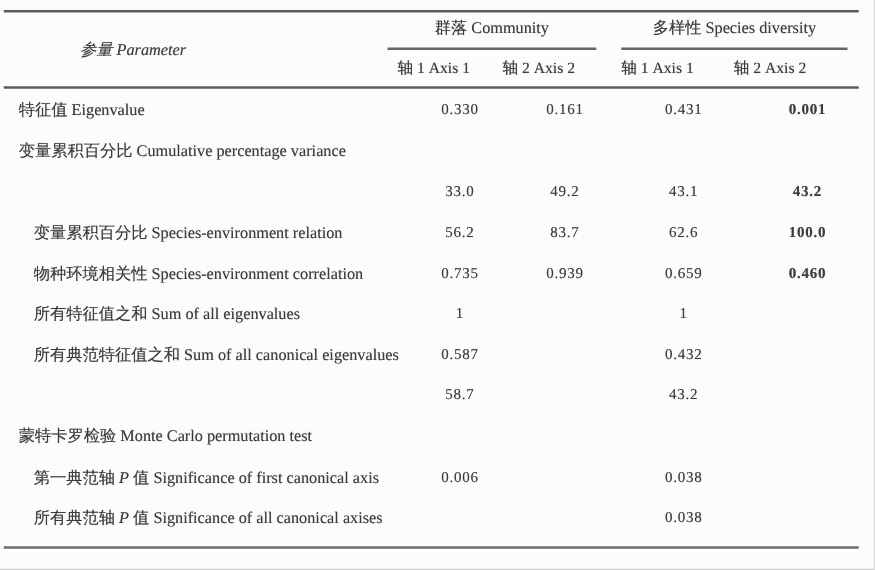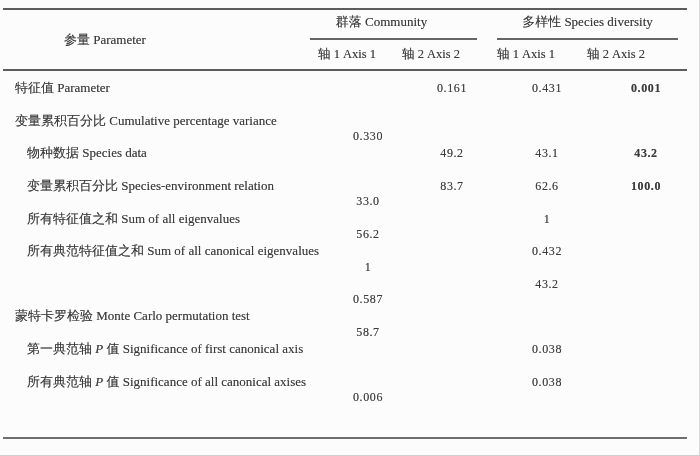--- a/index.html
+++ b/index.html
@@ -18,42 +18,42 @@
     box-sizing:border-box;
     text-shadow:0 0 0.6px rgba(70,70,70,0.55);
   }
   .rule{position:absolute;background:#5c5c5c;}
   .rule.top{left:3px;width:684px;top:8px;height:2px;}
   .rule.headsep{left:3px;width:684px;top:69px;height:2px;}
   .rule.bottom{left:3px;width:684px;top:437px;height:2px;background:#6e6e6e;}
   .rule.span1{left:310px;width:167px;top:38px;height:1.5px;background:#666;}
   .rule.span2{left:497px;width:181px;top:38px;height:1.5px;background:#666;}
 
-  .hdr-param{position:absolute;left:64px;top:31px;font-size:13px;}
+  .hdr-param{position:absolute;left:64px;top:31px;font-size:13px;font-style:italic;}
   .hdr-group{position:absolute;top:13px;font-size:13px;text-align:center;}
-  .hdr-group.g1{left:298px;width:167px;}
+  .hdr-group.g1{left:310px;width:167px;}
   .hdr-group.g2{left:497px;width:181px;}
   .hdr-axis{position:absolute;top:46px;width:100px;font-size:12.5px;text-align:left;}
   .hdr-axis.a1{left:318px;} .hdr-axis.a2{left:402px;}
   .hdr-axis.a3{left:497px;} .hdr-axis.a4{left:587px;}
 
   .rows{position:absolute;left:0;top:72px;width:700px;}
   .row{position:relative;height:32.6px;}
   .row .label{
     position:absolute;top:50%;transform:translateY(-50%);
     font-size:13px;white-space:nowrap;
   }
   .row.i0 .label{left:15px;}
   .row.i1 .label{left:27px;}
   .row .val{
     position:absolute;top:50%;transform:translateY(-50%);
     width:100px;text-align:center;
     font-size:12px;letter-spacing:0.6px;white-space:nowrap;
   }
-  .val.v1{left:318px;margin-top:48px;} .val.v2{left:402px;}
+  .val.v1{left:318px;} .val.v2{left:402px;}
   .val.v3{left:497px;} .val.v4{left:596px;font-weight:bold;}
   i{font-style:italic;}
 </style>
 </head>
 <body>
 
 <div class="page">
 
   <div class="rule top"></div>
   <div class="rule span1"></div>
@@ -65,51 +65,57 @@
   <div class="hdr-group g1">群落 Community</div>
   <div class="hdr-group g2">多样性 Species diversity</div>
   <div class="hdr-axis a1">轴 1 Axis 1</div>
   <div class="hdr-axis a2">轴 2 Axis 2</div>
   <div class="hdr-axis a3">轴 1 Axis 1</div>
   <div class="hdr-axis a4">轴 2 Axis 2</div>
 
   <div class="rows">
 
     <div class="row i0">
-      <div class="label">特征值 Parameter</div>
+      <div class="label">特征值 Eigenvalue</div>
       <div class="val v1">0.330</div>
       <div class="val v2">0.161</div>
       <div class="val v3">0.431</div>
       <div class="val v4">0.001</div>
     </div>
 
     <div class="row i0">
       <div class="label">变量累积百分比 Cumulative percentage variance</div>
       <div class="val v1"></div>
       <div class="val v2"></div>
       <div class="val v3"></div>
       <div class="val v4"></div>
     </div>
 
     <div class="row i1">
-      <div class="label">物种数据 Species data</div>
       <div class="val v1">33.0</div>
       <div class="val v2">49.2</div>
       <div class="val v3">43.1</div>
       <div class="val v4">43.2</div>
     </div>
 
     <div class="row i1">
       <div class="label">变量累积百分比 Species-environment relation</div>
       <div class="val v1">56.2</div>
       <div class="val v2">83.7</div>
       <div class="val v3">62.6</div>
       <div class="val v4">100.0</div>
     </div>
 
+    <div class="row i1">
+      <div class="label">物种环境相关性 Species-environment correlation</div>
+      <div class="val v1">0.735</div>
+      <div class="val v2">0.939</div>
+      <div class="val v3">0.659</div>
+      <div class="val v4">0.460</div>
+    </div>
 
     <div class="row i1">
       <div class="label">所有特征值之和 Sum of all eigenvalues</div>
       <div class="val v1">1</div>
       <div class="val v2"></div>
       <div class="val v3">1</div>
       <div class="val v4"></div>
     </div>
 
     <div class="row i1">

